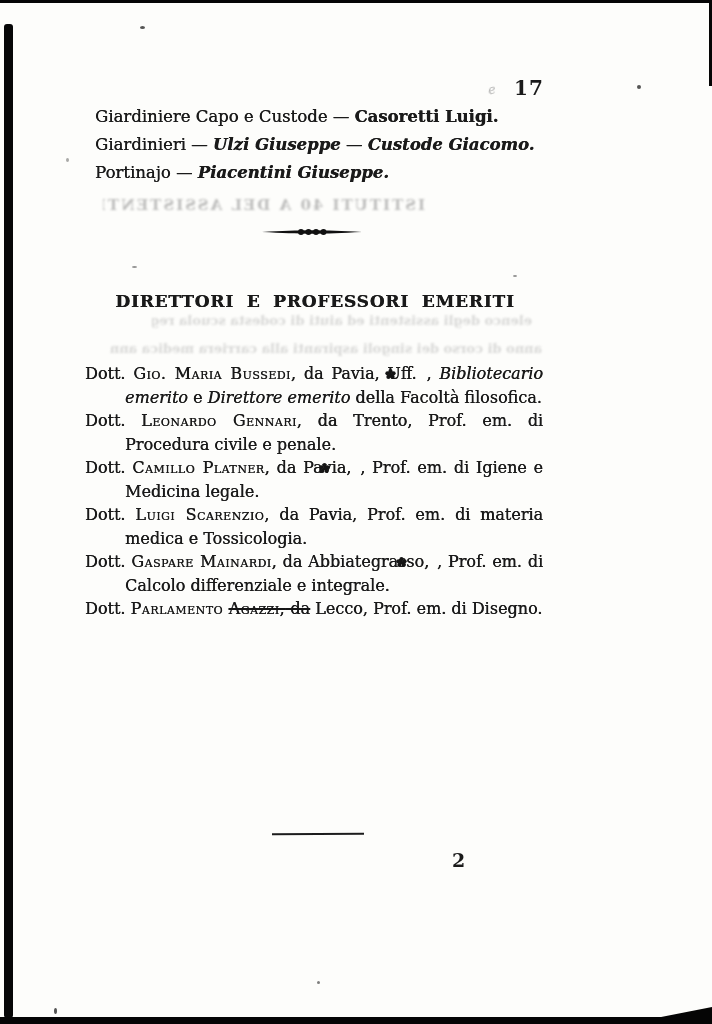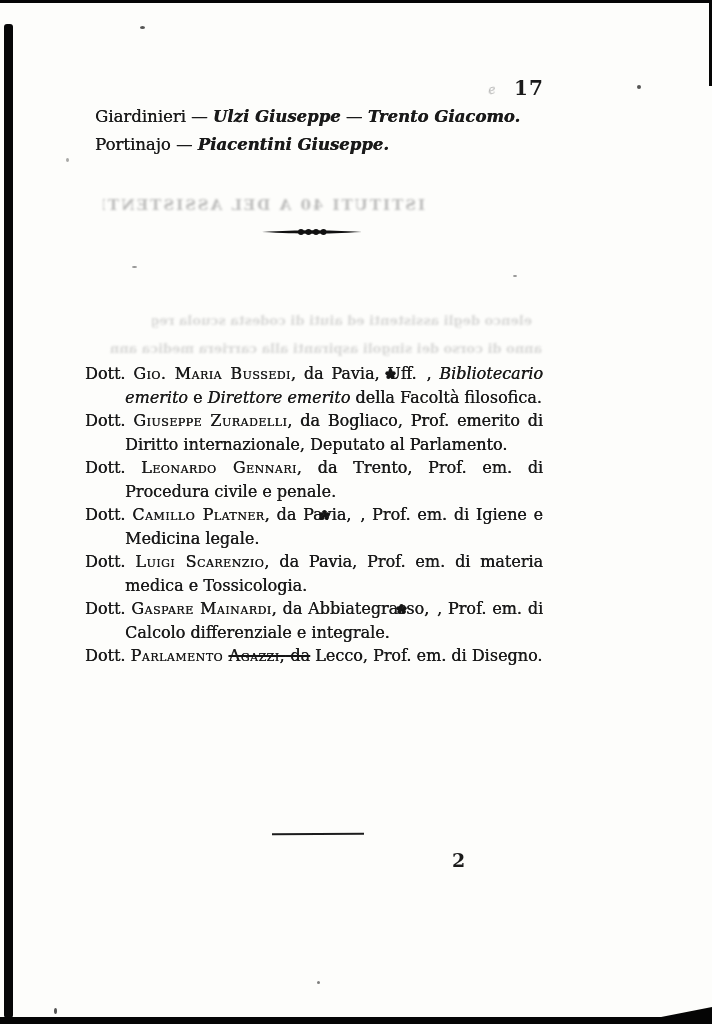--- a/index.html
+++ b/index.html
@@ -82,38 +82,40 @@
   <div class="speck sp3"></div>
   <div class="speck sp4"></div>
   <div class="speck sp5"></div>
   <div class="speck sp6"></div>
   <div class="speck sp7"></div>
 
   <span class="smudge">e</span>
   <div class="pagenum-top">17</div>
 
   <div class="staff">
-      <p><span class="s-r">Giardinieri — </span><span class="s-bi">Ulzi Giuseppe</span><span class="s-r"> — </span><span class="s-bi">Trento Giacomo.</span></p>
+      <p><span class="s-r">Giardiniere Capo e Custode — </span><span class="s-b">Casoretti Luigi.</span></p>
+      <p><span class="s-r">Giardinieri — </span><span class="s-bi">Ulzi Giuseppe</span><span class="s-r"> — </span><span class="s-bi">Custode Giacomo.</span></p>
       <p><span class="s-r">Portinajo — </span><span class="s-bi">Piacentini Giuseppe.</span></p>
     </div>
 
   <div class="bleed bleed-1">
     <span>ISTITUTI 40 A DEL ASSISTENTI ANNESSI</span>
   </div>
 
   <div class="divider">
     <svg width="100" height="12" viewBox="0 0 100 12" aria-hidden="true">
       <path d="M0 6 C 20 5.1, 35 4.3, 50 4.3 C 65 4.3, 80 5.1, 100 6 C 80 6.9, 65 7.7, 50 7.7 C 35 7.7, 20 6.9, 0 6 Z" fill="#101010"></path>
       <circle cx="39" cy="6" r="3" fill="#101010"></circle>
       <circle cx="46.5" cy="6" r="3" fill="#101010"></circle>
       <circle cx="54" cy="6" r="3" fill="#101010"></circle>
       <circle cx="61.5" cy="6" r="3" fill="#101010"></circle>
     </svg>
   </div>
 
+  <h1 class="heading">DIRETTORI E PROFESSORI EMERITI</h1>
 
   <div class="bleed bleed-2">
     <span>elenco degli assistenti ed aiuti di codesta scuola regia</span>
   </div>
   <div class="bleed bleed-3">
     <span>anno di corso dei singoli aspiranti alla carriera medica ann</span>
   </div>
 
   <div class="entries">
       <p class="entry"><span class="s-r">Dott. </span><span class="s-sc">Gio. Maria Bussedi</span><span class="s-r">, da Pavia, Uff. </span><span class="rosette">
@@ -121,21 +123,20 @@
     <g fill="#151515">
       <circle cx="5" cy="2" r="1.9"></circle>
       <circle cx="7.8" cy="3.9" r="1.9"></circle>
       <circle cx="6.9" cy="7.2" r="1.9"></circle>
       <circle cx="3.1" cy="7.2" r="1.9"></circle>
       <circle cx="2.2" cy="3.9" r="1.9"></circle>
       <circle cx="5" cy="5" r="1.7"></circle>
     </g>
   </svg>
 </span><span class="s-r">, </span><span class="s-i">Bibliotecario emerito</span><span class="s-r"> e </span><span class="s-i">Direttore emerito</span><span class="s-r"> della Facoltà filosofica.</span></p>
-      <p class="entry"><span class="s-r">Dott. </span><span class="s-sc">Giuseppe Zuradelli</span><span class="s-r">, da Bogliaco, Prof. emerito di Diritto internazionale, Deputato al Parlamento.</span></p>
       <p class="entry"><span class="s-r">Dott. </span><span class="s-sc">Leonardo Gennari</span><span class="s-r">, da Trento, Prof. em. di Procedura civile e penale.</span></p>
       <p class="entry"><span class="s-r">Dott. </span><span class="s-sc">Camillo Platner</span><span class="s-r">, da Pavia, </span><span class="rosette">
   <svg width="11" height="11" viewBox="0 0 10 10" aria-hidden="true">
     <g fill="#151515">
       <circle cx="5" cy="2" r="1.9"></circle>
       <circle cx="7.8" cy="3.9" r="1.9"></circle>
       <circle cx="6.9" cy="7.2" r="1.9"></circle>
       <circle cx="3.1" cy="7.2" r="1.9"></circle>
       <circle cx="2.2" cy="3.9" r="1.9"></circle>
       <circle cx="5" cy="5" r="1.7"></circle>

